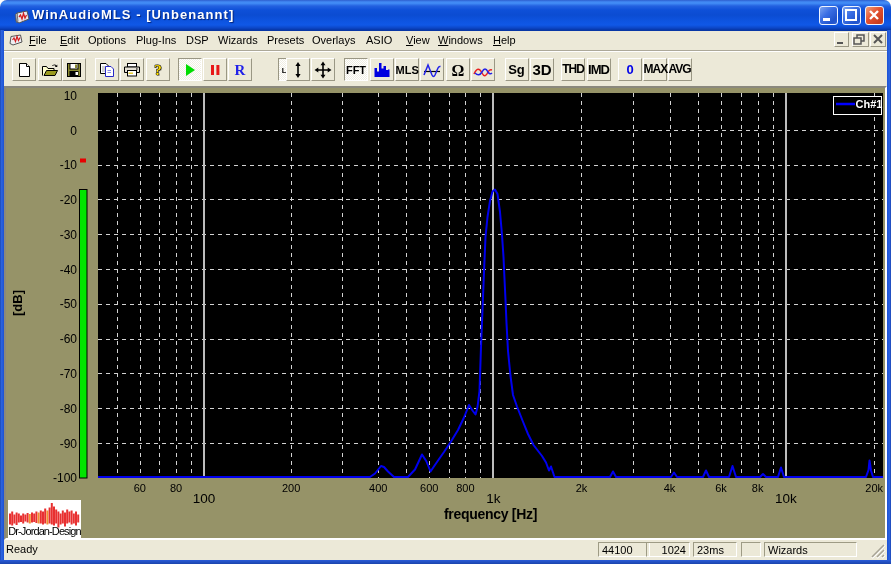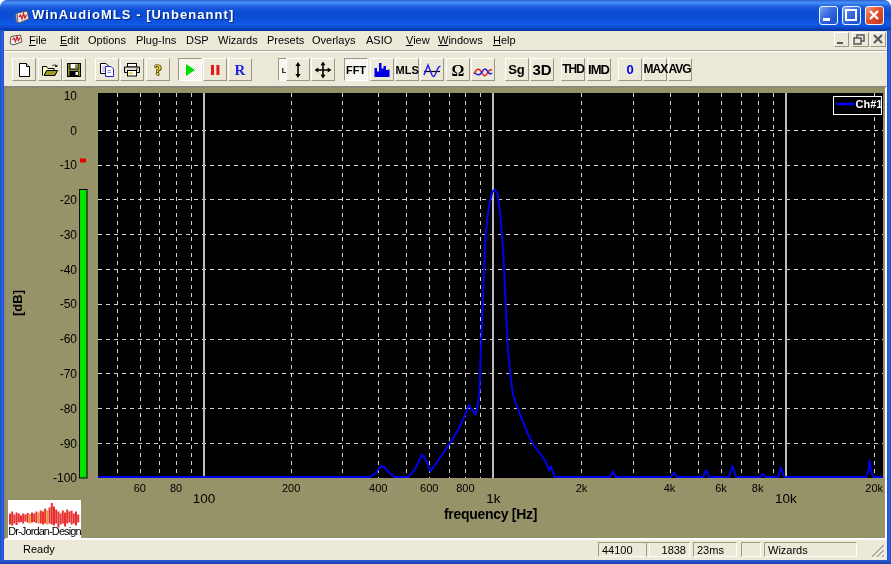--- a/index.html
+++ b/index.html
@@ -290,23 +290,23 @@
 <rect x="60.4" y="10.5" width="2" height="11" fill="#e83030"></rect>
 <rect x="62.6" y="9.5" width="2" height="14" fill="#e83030"></rect>
 <rect x="64.8" y="12.5" width="2" height="10" fill="#e83030"></rect>
 <rect x="67.0" y="10.5" width="2" height="14" fill="#e83030"></rect>
 <rect x="69.2" y="13.5" width="2" height="8" fill="#e83030"></rect>
 </svg>
       <div class="t">Dr-Jordan-Design</div>
     </div>
   </div>
   <div id="status">
-    <span style="position:absolute;left:19px;top:3px">Ready</span>
+    <span style="position:absolute;left:2px;top:3px">Ready</span>
     <div class="f" style="left:594px;width:52px">44100</div>
-    <div class="f" style="left:642px;width:44px;text-align:right">1838</div>
+    <div class="f" style="left:642px;width:44px;text-align:right">1024</div>
     <div class="f" style="left:689px;width:44px">23ms</div>
     <div class="f" style="left:737px;width:20px"></div>
     <div class="f" style="left:760px;width:93px">Wizards</div>
     <svg width="16" height="16" style="position:absolute;right:1px;bottom:1px">
       <path d="M15 2 L2 15 M15 7 L7 15 M15 12 L12 15" stroke="#fff" stroke-width="2"></path>
       <path d="M14 2 L2 14 M14 7 L7 14 M14 12 L12 14" stroke="#a8a494" stroke-width="1.6"></path>
     </svg>
   </div>
   <div id="bl"></div>
     <div id="br"></div>

